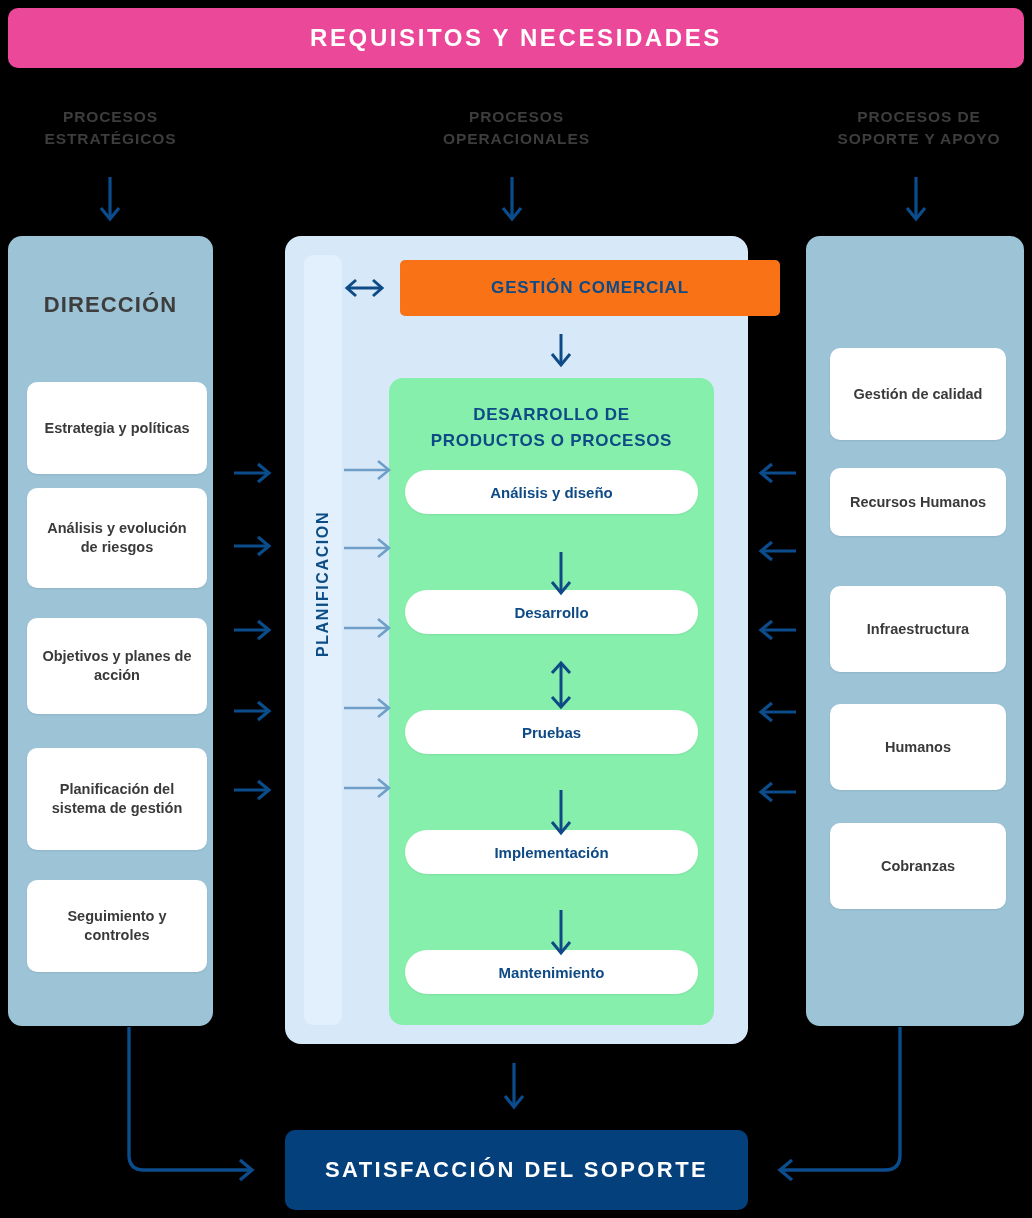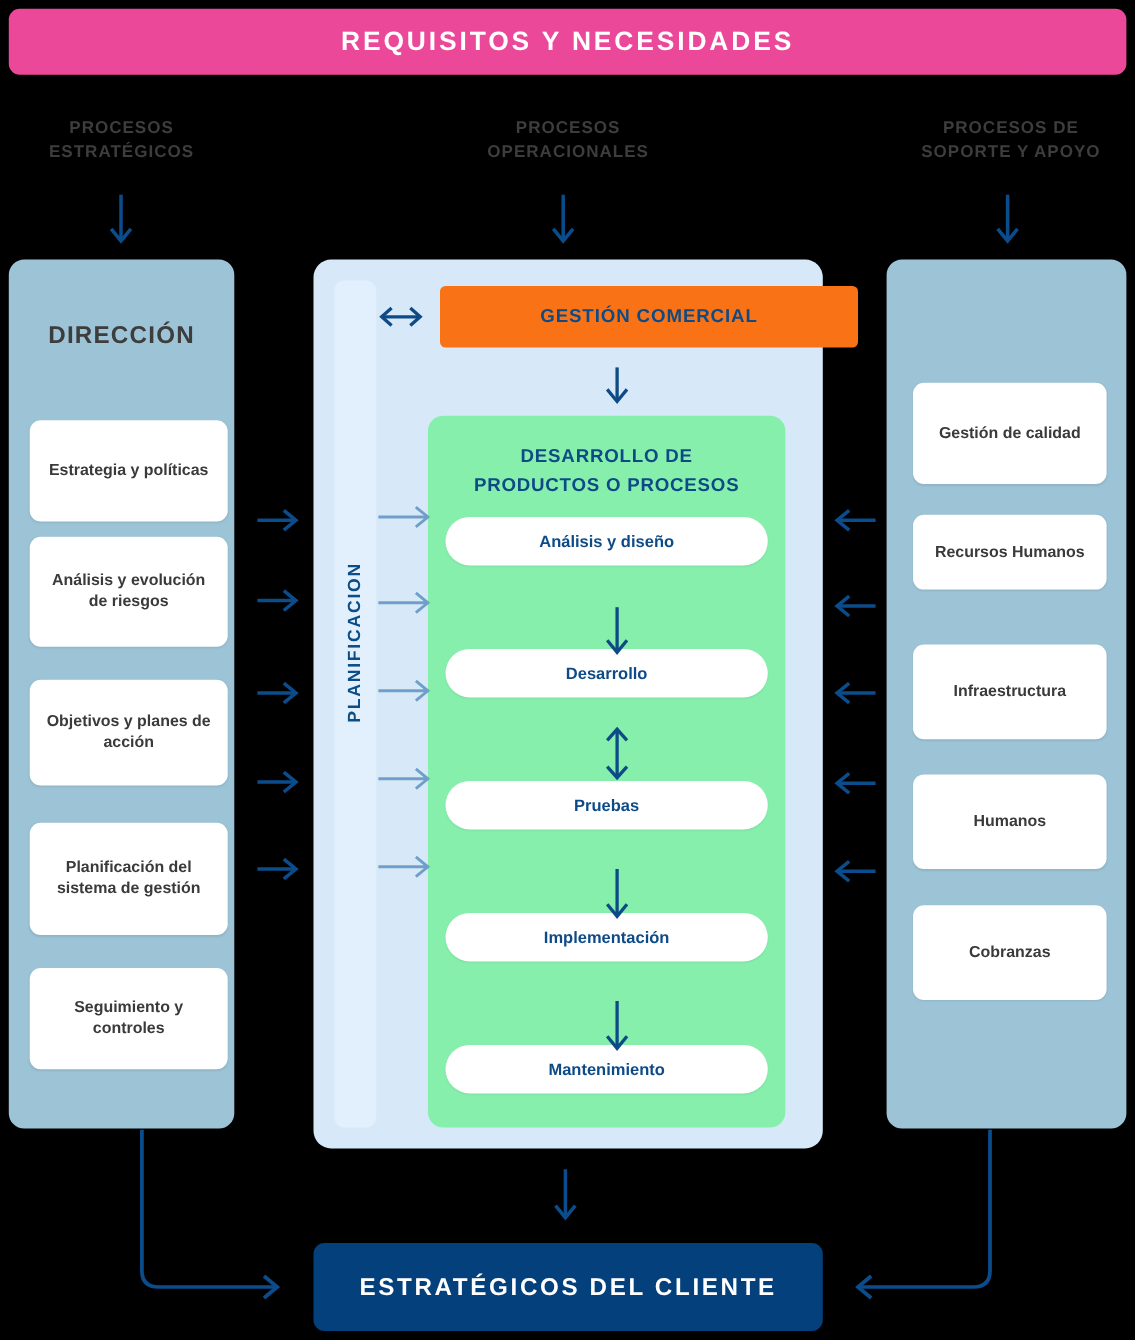--- a/index.html
+++ b/index.html
@@ -156,21 +156,21 @@
 
   <div class="side-col" id="col-soporte">
     <div class="wcard" style="top:112px;height:92px;">Gestión de calidad</div>
     <div class="wcard" style="top:232px;height:68px;">Recursos Humanos</div>
     <div class="wcard" style="top:350px;height:86px;">Infraestructura</div>
     <div class="wcard" style="top:468px;height:86px;">Humanos</div>
     <div class="wcard" style="top:587px;height:86px;">Cobranzas</div>
   </div>
 
   <div id="bottom-banner">
-    <span class="txt">ESTRATÉGICOS DEL CLIENTE</span>
+    <span class="txt">SATISFACCIÓN DEL SOPORTE</span>
   </div>
 
   <svg class="ovl" viewBox="0 0 1032 1218">
 
     <g class="arrow-dark">
       <path d="M110 177 L110 218"></path>
         <path d="M101 208 L110 219 L119 208"></path>
     </g>
     <g class="arrow-dark">
       <path d="M512 177 L512 218"></path>

